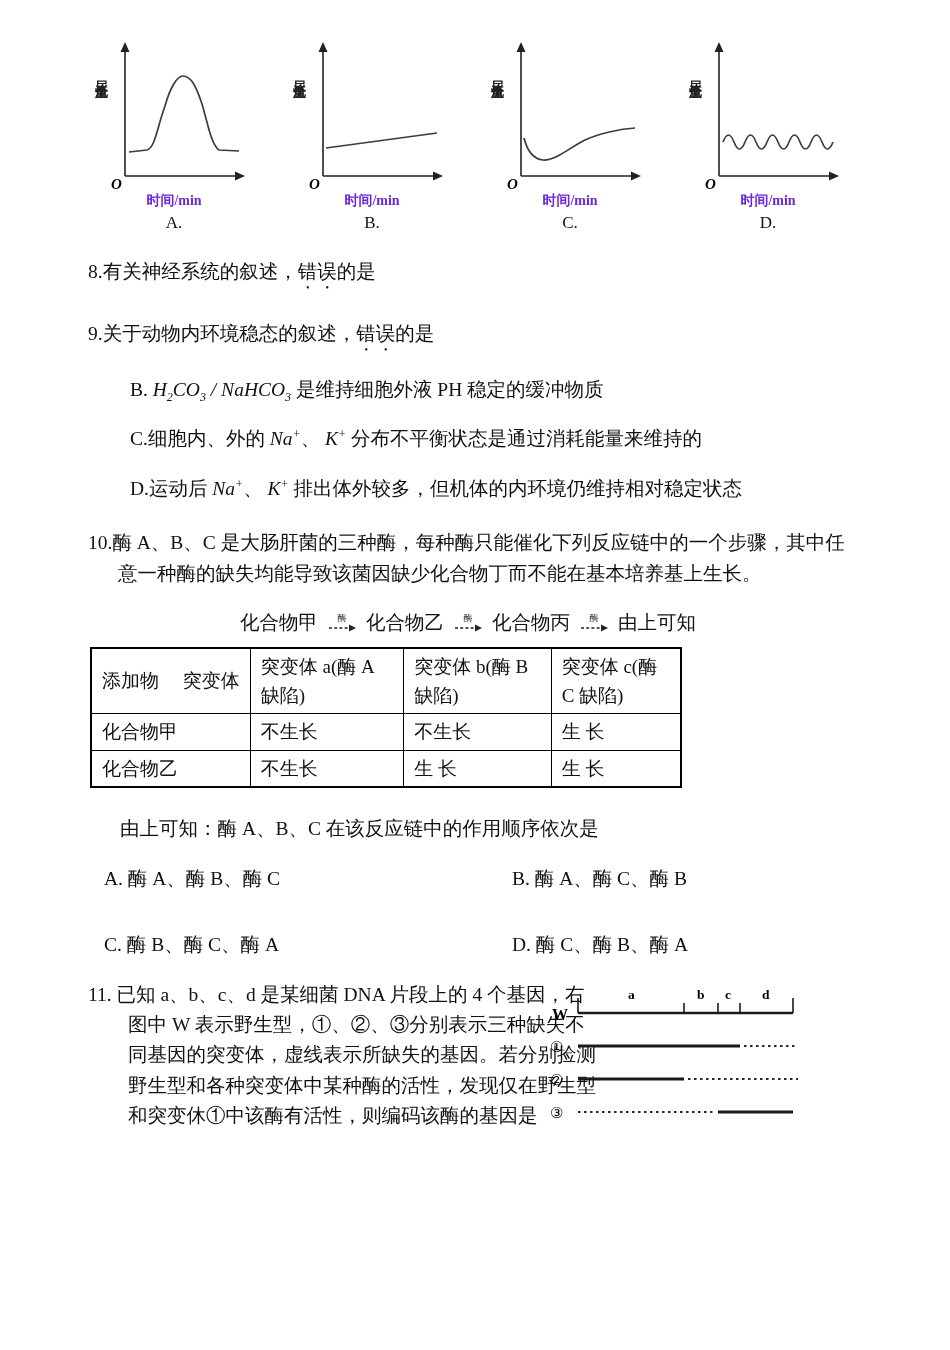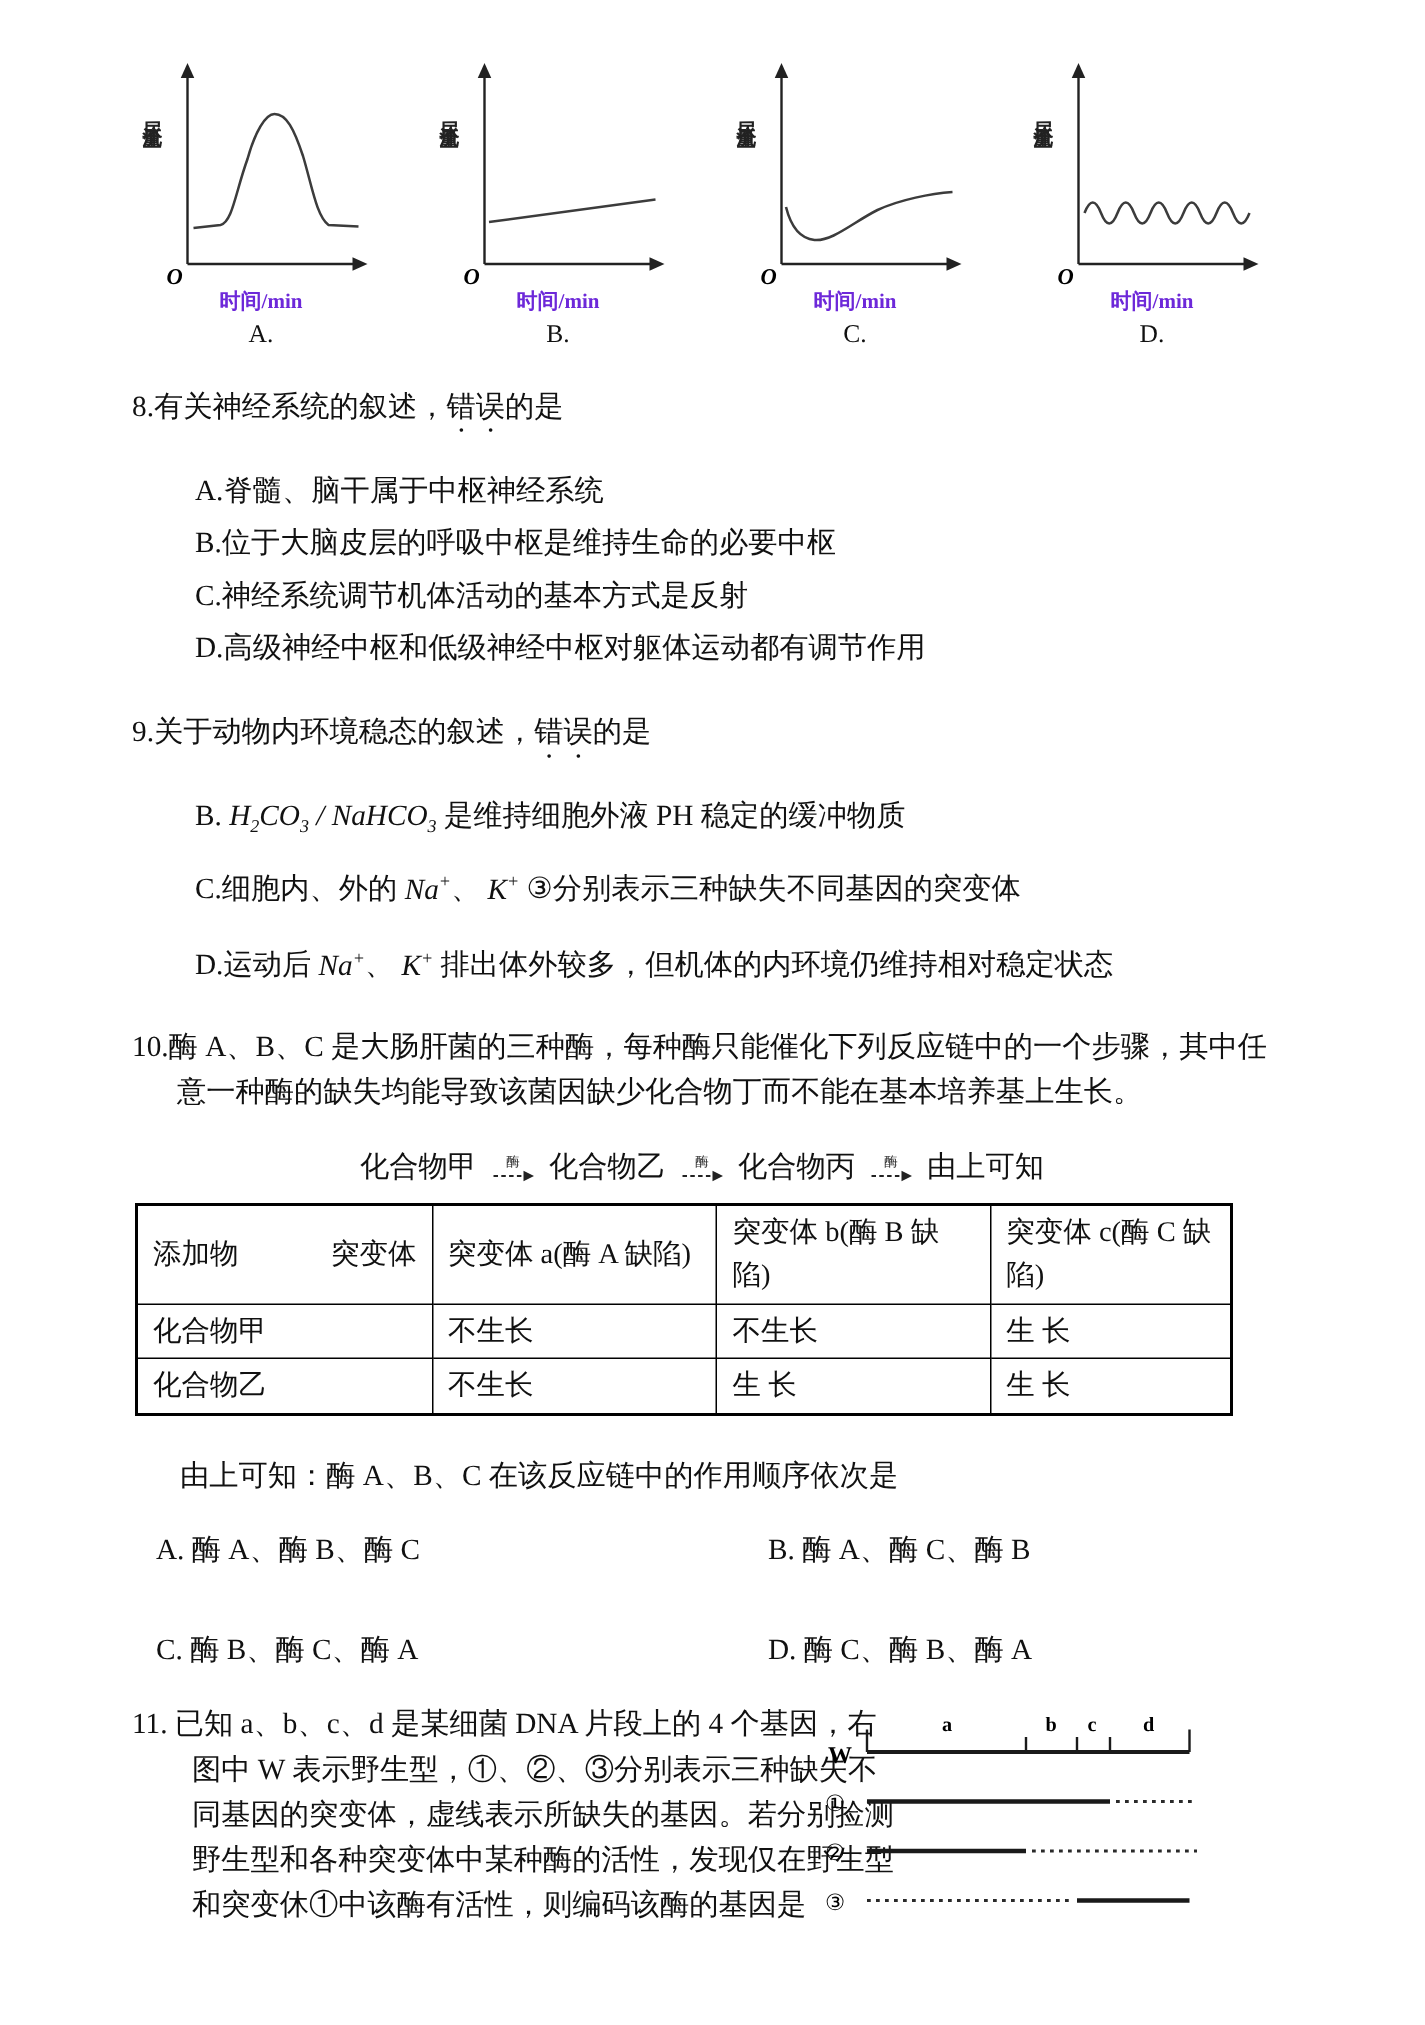--- a/index.html
+++ b/index.html
@@ -33,21 +33,21 @@
   .q10{margin-top:24px;}
   .q11{margin-top:14px;position:relative;min-height:158px;}
 
   
   .chain{margin:4px 0 2px 0;padding-left:152px;font-size:19.5px;display:flex;align-items:center;}
   .chain-arrow{display:inline-flex;flex-direction:column;align-items:center;margin:0 10px;line-height:1;}
   .chain-arrow .alab{font-size:9px;line-height:1;color:#333;}
   .intro-line{padding-left:16px;margin-top:4px;}
 
   
-  table.growth{border-collapse:collapse;width:732px;margin:8px 0 16px 2px;font-size:19px;}
+  table.growth{border-collapse:collapse;width:592px;margin:8px 0 16px 2px;font-size:19px;}
   table.growth td{border:1.6px solid #000;padding:3px 10px;height:25px;}
   table.growth{border:2.4px solid #000;}
   .corner{display:flex;justify-content:space-between;}
   .c1{width:27%;} .c2{width:26%;} .c3{width:25%;} .c4{width:22%;}
 
   .concl{margin-top:26px;padding-left:32px;}
   .optgrid{display:grid;grid-template-columns:372px auto;row-gap:7px;padding-left:16px;margin-top:8px;gap:36px;}
 
   
   .q11-text{width:472px;}
@@ -120,33 +120,27 @@
         <path class="curve" d="M30,106 Q35.5,92 41,106 T52,106 T63,106 T74,106 T85,106 T96,106 T107,106 T118,106 T129,106 T140,106"></path>
         <text x="12" y="153" font-size="15" font-style="italic" font-weight="600">O</text>
       </svg>
       <span class="xlab">时间/min</span>
       <span class="chart-letter">D.</span>
     </div>
   </div>
 
   <div class="q q8">
     <p class="stem"><span>8.</span><span>有关神经系统的叙述，</span><span class="em-dots">错误</span><span>的是</span></p>
-    <ul class="opts">
-      <li>A.脊髓、脑干属于中枢神经系统</li>
-      <li>B.位于大脑皮层的呼吸中枢是维持生命的必要中枢</li>
-      <li>C.神经系统调节机体活动的基本方式是反射</li>
-      <li>D.高级神经中枢和低级神经中枢对躯体运动都有调节作用</li>
-    </ul>
   </div>
 
   <div class="q q9">
     <p class="stem"><span>9.</span><span>关于动物内环境稳态的叙述，</span><span class="em-dots">错误</span><span>的是</span></p>
     <ul class="opts">
       <li class="b-opt"><span>B.</span> <span class="formula"><span>H</span><sub>2</sub><span>CO</span><sub>3</sub><span> / NaHCO</span><sub>3</sub></span><span> 是维持细胞外液 PH 稳定的缓冲物质</span></li>
-      <li class="c-opt"><span>C.细胞内、外的 </span><span class="formula"><span>Na</span><sup>+</sup></span><span>、 </span><span class="formula"><span>K</span><sup>+</sup></span><span> ③分别表示三种缺失不同基因的突变体</span></li>
+      <li class="c-opt"><span>C.细胞内、外的 </span><span class="formula"><span>Na</span><sup>+</sup></span><span>、 </span><span class="formula"><span>K</span><sup>+</sup></span><span> 分布不平衡状态是通过消耗能量来维持的</span></li>
       <li><span>D.运动后 </span><span class="formula"><span>Na</span><sup>+</sup></span><span>、 </span><span class="formula"><span>K</span><sup>+</sup></span><span> 排出体外较多，但机体的内环境仍维持相对稳定状态</span></li>
     </ul>
   </div>
 
   <div class="q q10">
     <p class="stem"><span>10.</span><span>酶 A、B、C 是大肠肝菌的三种酶，每种酶只能催化下列反应链中的一个步骤，其中任意一种酶的缺失均能导致该菌因缺少化合物丁而不能在基本培养基上生长。</span></p>
 
     <div class="chain">
       <span>化合物甲</span>
       <span class="chain-arrow">

